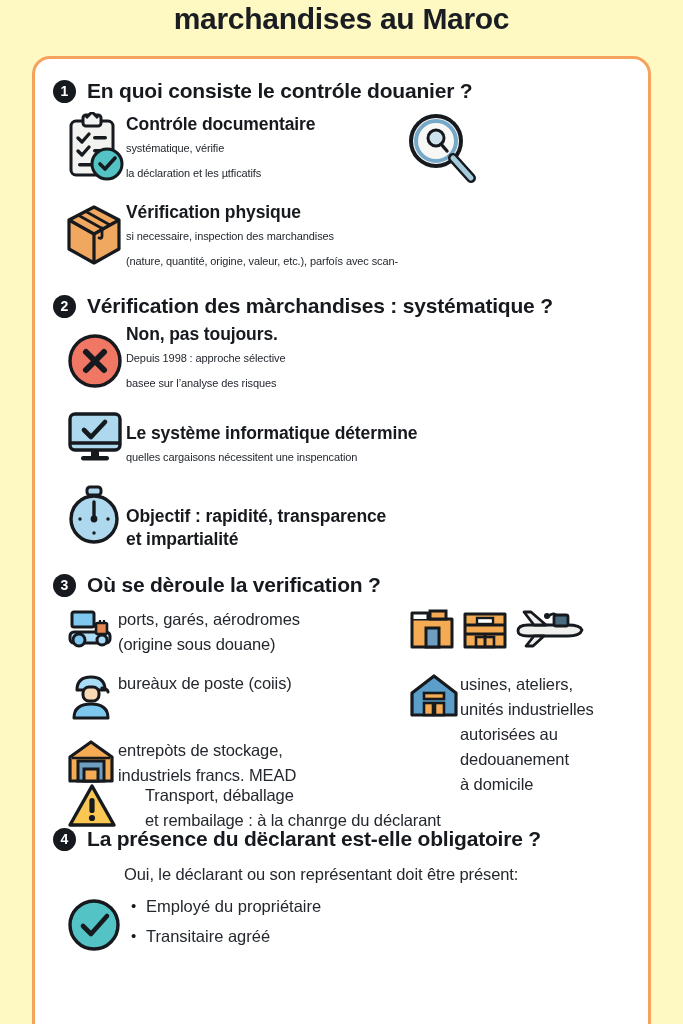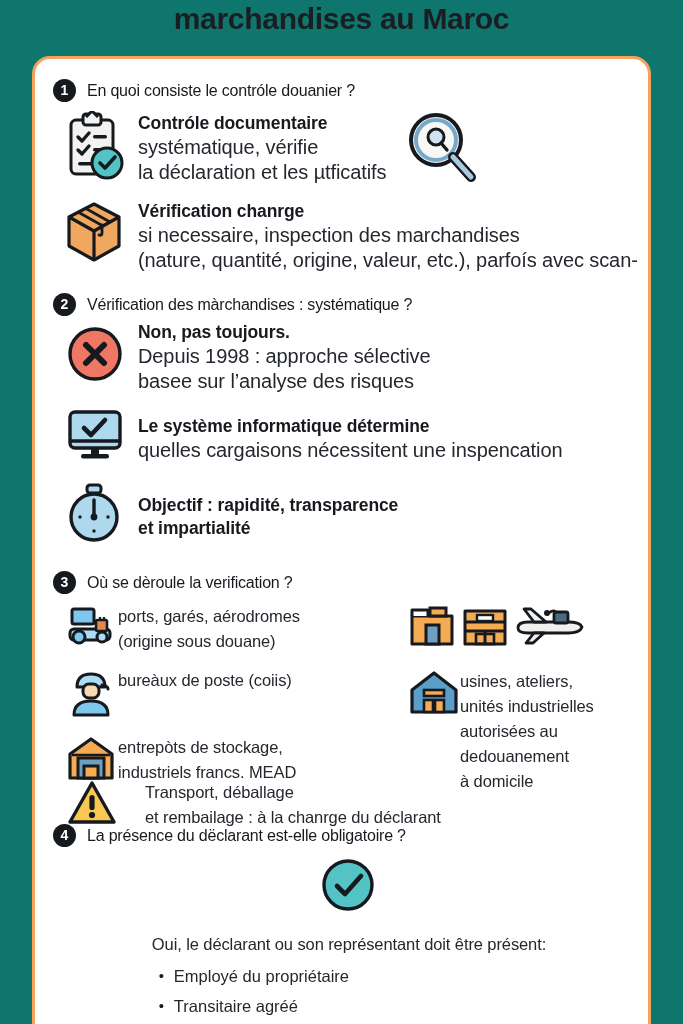--- a/index.html
+++ b/index.html
@@ -12,21 +12,21 @@
     height: 1024px;
     overflow: hidden;
     font-family: "Liberation Sans", sans-serif;
     color: #1a1d22;
     -webkit-font-smoothing: antialiased;
   }
   .page {
     position: relative;
     width: 683px;
     height: 1024px;
-    background: #0f766e;
+    background: #fef9c3;
   }
 
   
   .title {
     text-align: center;
     font-size: 30px;
     font-weight: bold;
     letter-spacing: -0.3px;
     color: #1a1d22;
     padding-top: 1px;
@@ -61,50 +61,50 @@
     border-radius: 50%;
     background: #16191d;
     color: #ffffff;
     font-size: 14px;
     font-weight: bold;
     line-height: 23px;
     text-align: center;
     box-sizing: border-box;
   }
   .qtext {
-    font-size: 16px;
-    font-weight: normal;
+    font-size: 21px;
+    font-weight: bold;
     color: #16191d;
     letter-spacing: -0.2px;
     white-space: nowrap;
   }
 
   
   .item {
     display: flex;
-    align-items: center;
-    gap: 12px;
+    align-items: flex-end;
+    gap: 0;
     margin-left: 13px;
   }
   .icon {
     flex: 0 0 auto;
     display: block;
   }
   .body-txt {
     padding-top: 1px;
   }
   .lead {
     font-size: 17.5px;
     font-weight: bold;
     color: #16191d;
     line-height: 23px;
     letter-spacing: -0.1px;
   }
   .sub {
-    font-size: 20px;
+    font-size: 11px;
     font-weight: normal;
     color: #24282e;
     line-height: 25px;
     letter-spacing: -0.1px;
     white-space: nowrap;
   }
   .plain {
     font-size: 16.5px;
     color: #24282e;
     line-height: 25px;
@@ -153,21 +153,21 @@
     left: 13px;
     top: 176px;
     display: flex;
     align-items: flex-start;
     gap: 27px;
     width: 580px;
   }
 
   
   #sec4 { margin-top: 6px; }
-  .s4-item { margin-top: 10px; flex-direction: column; }
+  .s4-item { margin-top: 10px; }
   .bullets {
     list-style: none;
     margin: 4px 0 8px 0;
     padding: 0 0 0 22px;
   }
   .bullets li {
     font-size: 16.5px;
     color: #24282e;
     line-height: 30px;
     position: relative;
@@ -234,21 +234,21 @@
           <svg width="60" height="66" viewBox="0 0 60 66">
             <path d="M28 3 L53 16 L53 45 L28 59 L3 45 L3 16 Z" fill="#f0a760" stroke="#16191d" stroke-width="3.2" stroke-linejoin="round"></path>
             <path d="M3 16 L28 30 L53 16" fill="none" stroke="#16191d" stroke-width="3.2" stroke-linejoin="round"></path>
             <path d="M28 30 L28 59" fill="none" stroke="#16191d" stroke-width="3.2"></path>
             <path d="M12 11 L37 25" stroke="#16191d" stroke-width="2.6"></path>
             <path d="M19 7 L44 21" stroke="#16191d" stroke-width="2.6"></path>
             <path d="M36 24 L36 32 q0 3 -3 2" fill="none" stroke="#16191d" stroke-width="2.8" stroke-linecap="round"></path>
           </svg>
         </span>
         <div class="body-txt">
-          <div class="lead">Vérification chanrge</div>
+          <div class="lead">Vérification physique</div>
           <div class="sub">si necessaire, inspection des marchandises</div>
           <div class="sub">(nature, quantité, origine, valeur, etc.), parfoís avec scan-</div>
         </div>
       </div>
     </div>
 
     <div id="sec2">
       <div class="qrow">
         <div class="num">2</div>
         <div class="qtext">Vérification des màrchandises : systématique ?</div>

